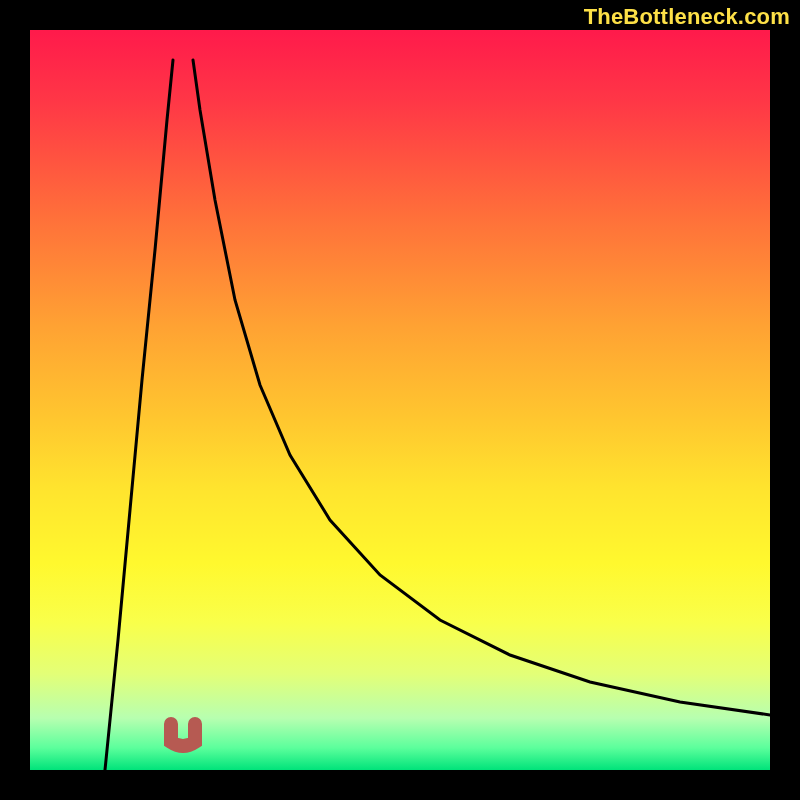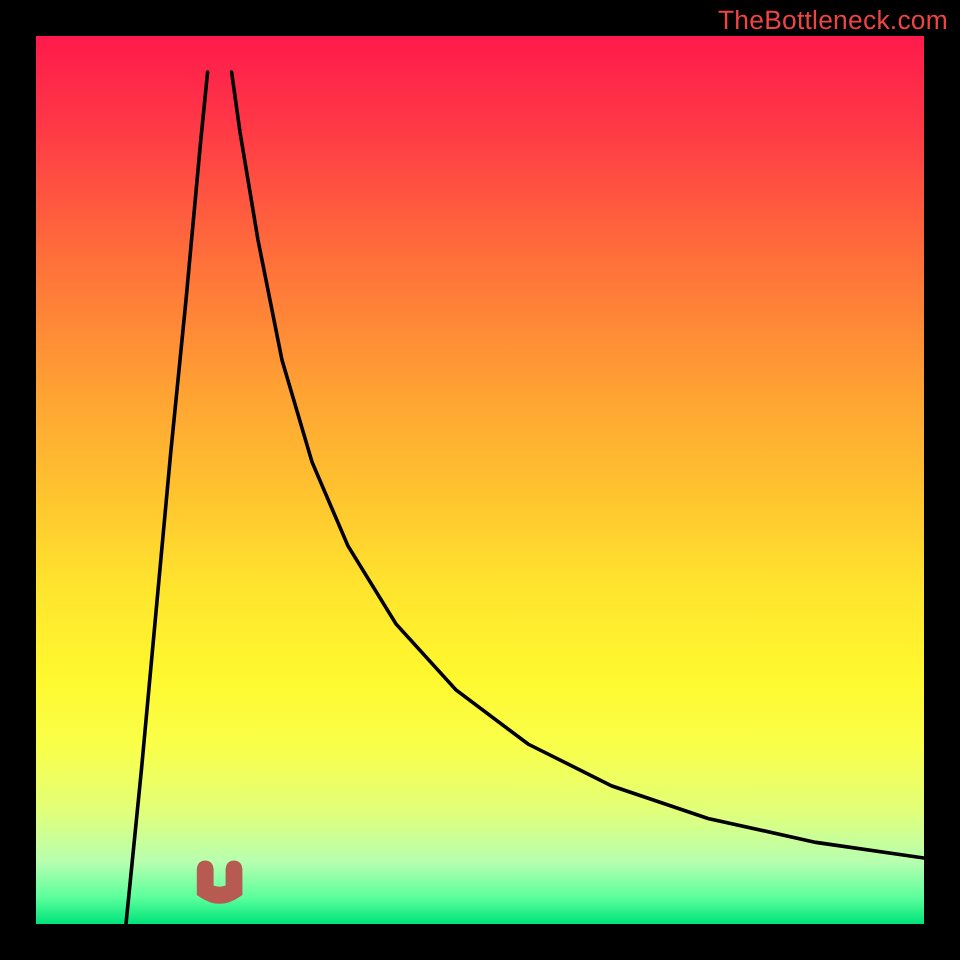--- a/index.html
+++ b/index.html
@@ -29,23 +29,23 @@
       #e3ff77 87%,
       #b7ffb0 93%,
       #5cff9c 97%,
       #00e37a 100%
     );
   }
   .watermark {
     position: absolute;
     top: 4px;
     right: 10px;
-    color: #ef4444;
+    color: #fde047;
     font-size: 22px;
-    font-weight: 400;
+    font-weight: 700;
     letter-spacing: 0.2px;
     user-select: none;
     text-align: right;
   }
   svg.curve {
     position: absolute;
     left: 0;
     top: 0;
     width: 740px;
     height: 740px;

